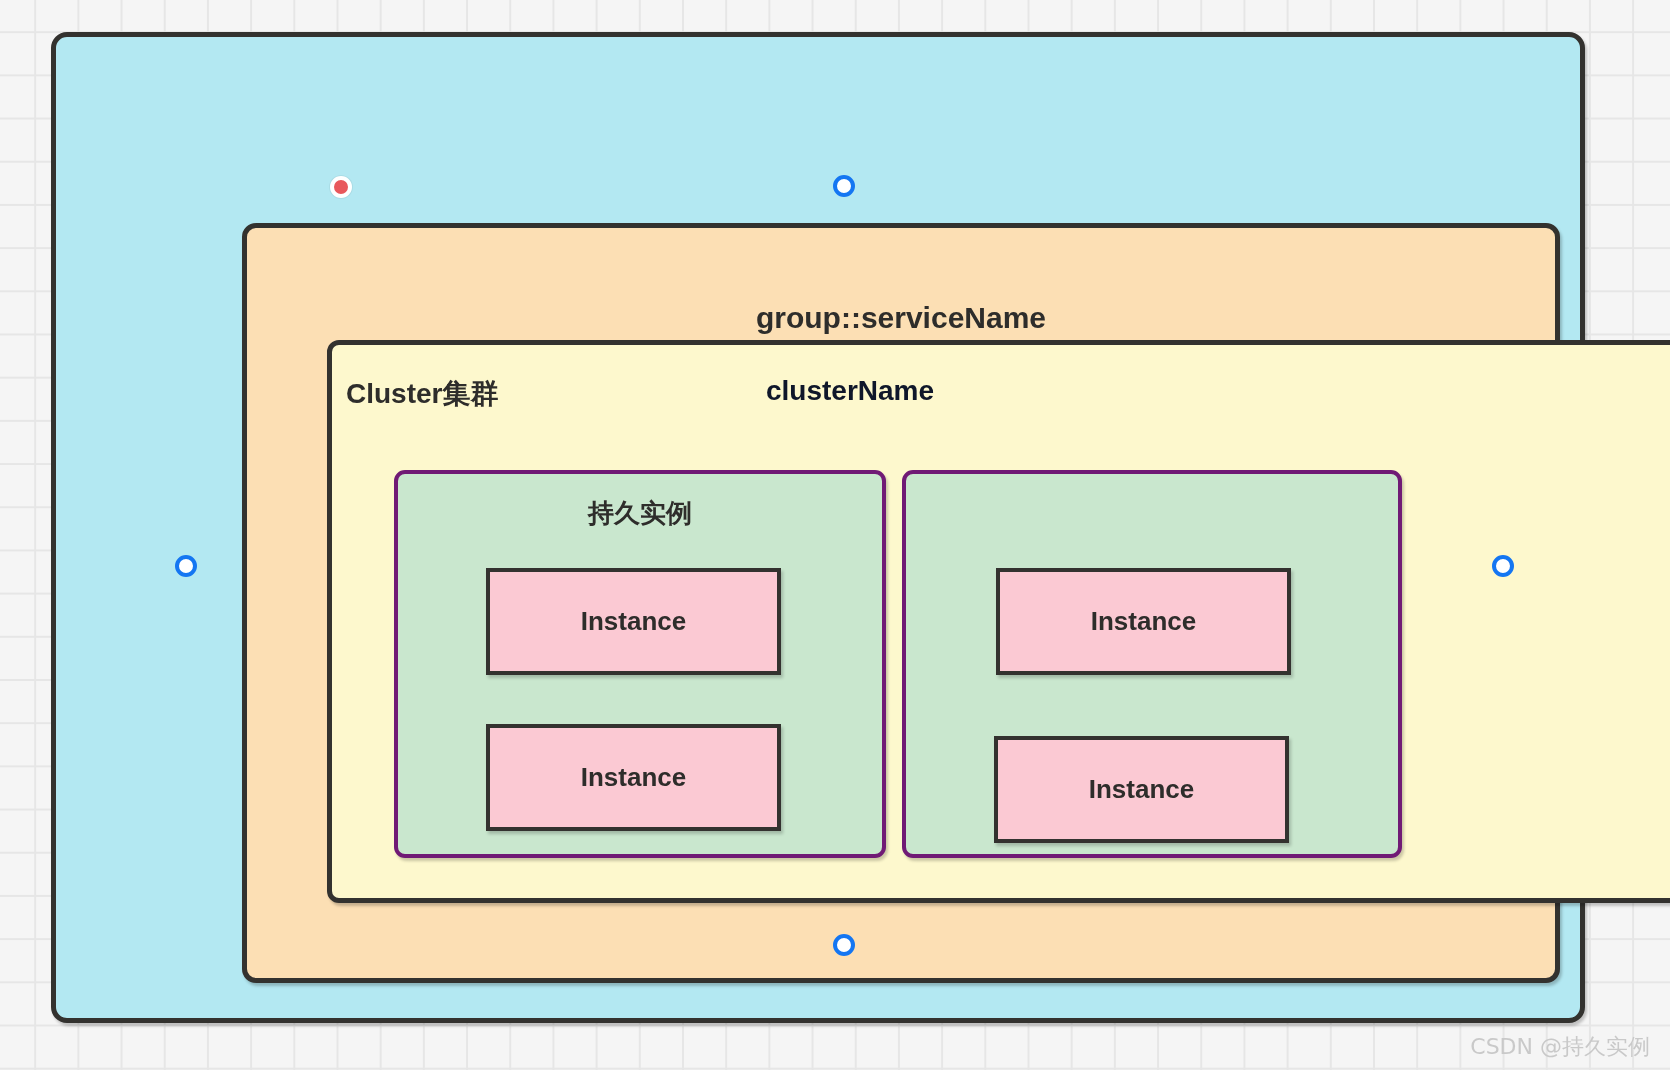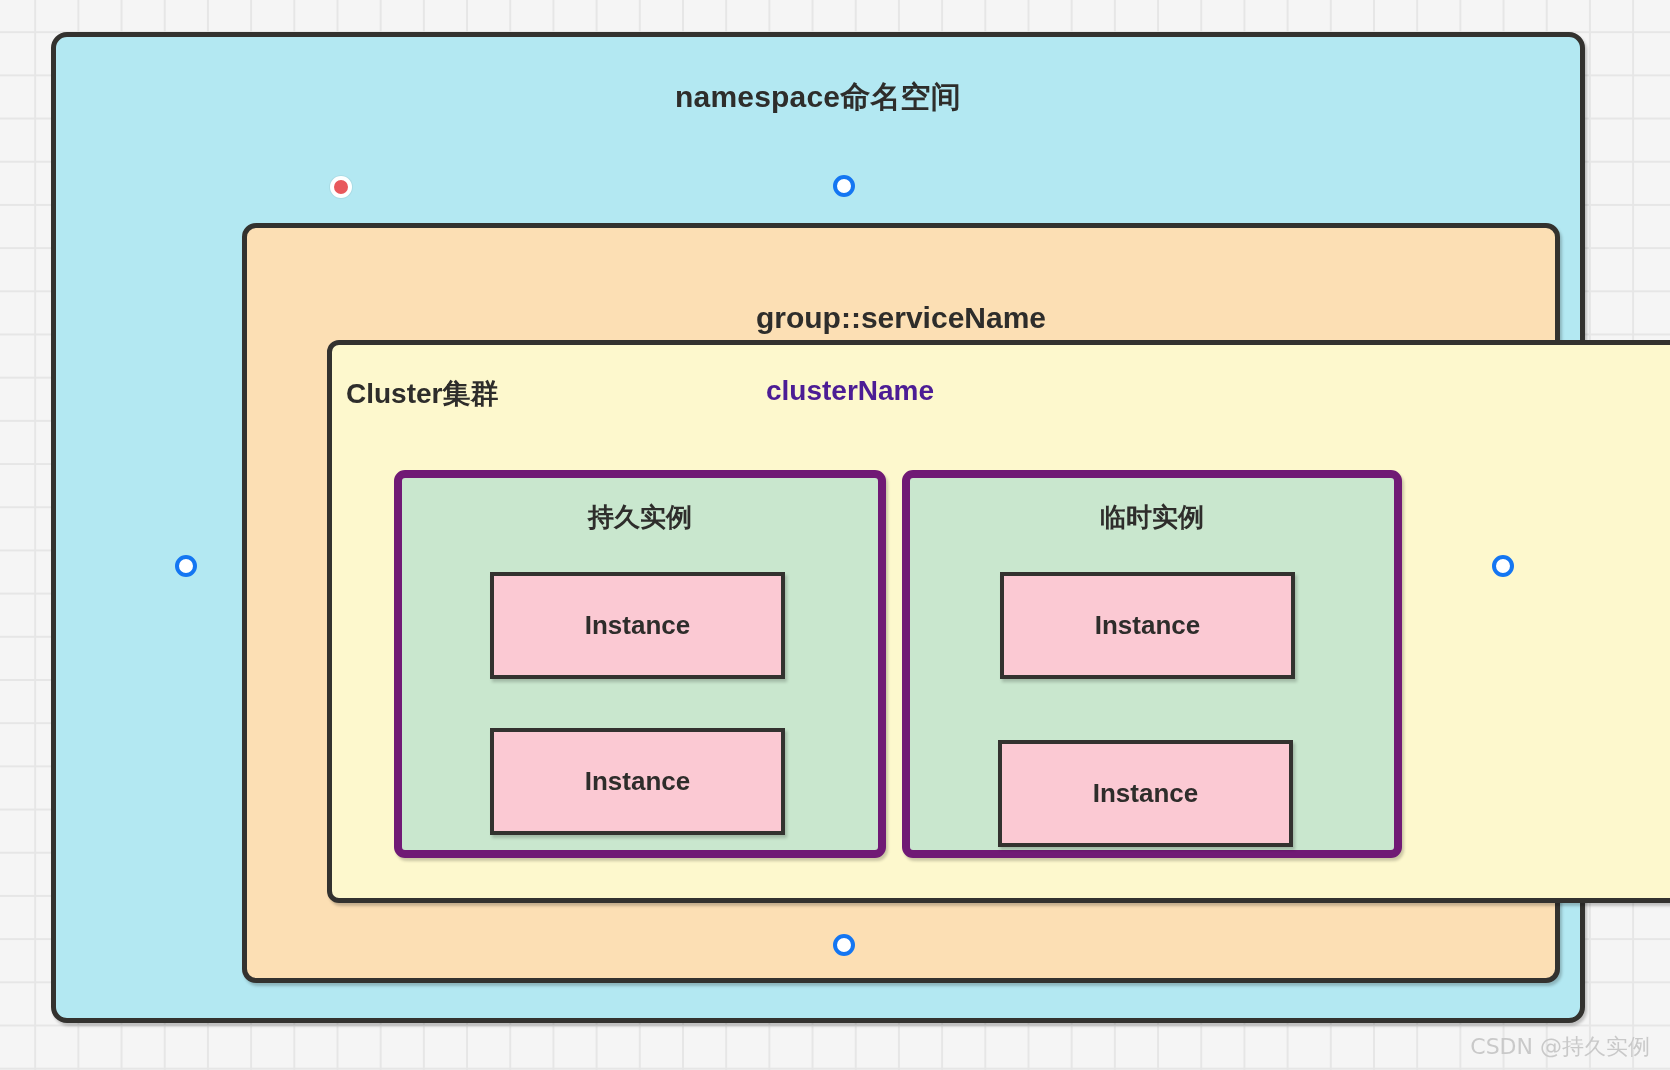--- a/index.html
+++ b/index.html
@@ -87,29 +87,29 @@
     font-weight: bold;
     color: #2e2d2b;
     white-space: nowrap;
   }
   #cluster-name {
     position: absolute;
     left: 434px;
     top: 30px;
     font-size: 28px;
     font-weight: bold;
-    color: #4c1d95;
+    color: #0f172a;
     white-space: nowrap;
   }
 
   
   .instance-group {
     position: absolute;
     box-sizing: border-box;
-    border: 8px solid #701a75;
+    border: 4px solid #701a75;
     border-radius: 11px;
     background: #c9e7ce;
     box-shadow: 2px 3px 3px rgba(0,0,0,0.20);
   }
   #group-persistent {
     left: 62px;
     top: 125px;
     width: 492px;
     height: 388px;
   }
@@ -191,41 +191,39 @@
     white-space: nowrap;
     font-family: "DejaVu Sans", sans-serif;
   }
 </style>
 </head>
 <body>
 
 <div id="canvas">
 
   <div class="box" id="namespace-box">
-    <div class="box-title" id="namespace-title">namespace命名空间</div>
 
     <div class="box" id="service-box">
       <div class="box-title" id="service-title">group::serviceName</div>
 
       <div class="box" id="cluster-box">
         <div id="cluster-label">Cluster集群</div>
         <div id="cluster-name">clusterName</div>
 
         <div class="instance-group" id="group-persistent">
           <div class="group-title">持久实例</div>
           <div class="instance" id="instance-p1">
             <span>Instance</span>
           </div>
           <div class="instance" id="instance-p2">
             <span>Instance</span>
           </div>
         </div>
 
         <div class="instance-group" id="group-temporary">
-          <div class="group-title">临时实例</div>
           <div class="instance" id="instance-t1">
             <span>Instance</span>
           </div>
           <div class="instance" id="instance-t2">
             <span>Instance</span>
           </div>
         </div>
 
       </div>
     </div>

